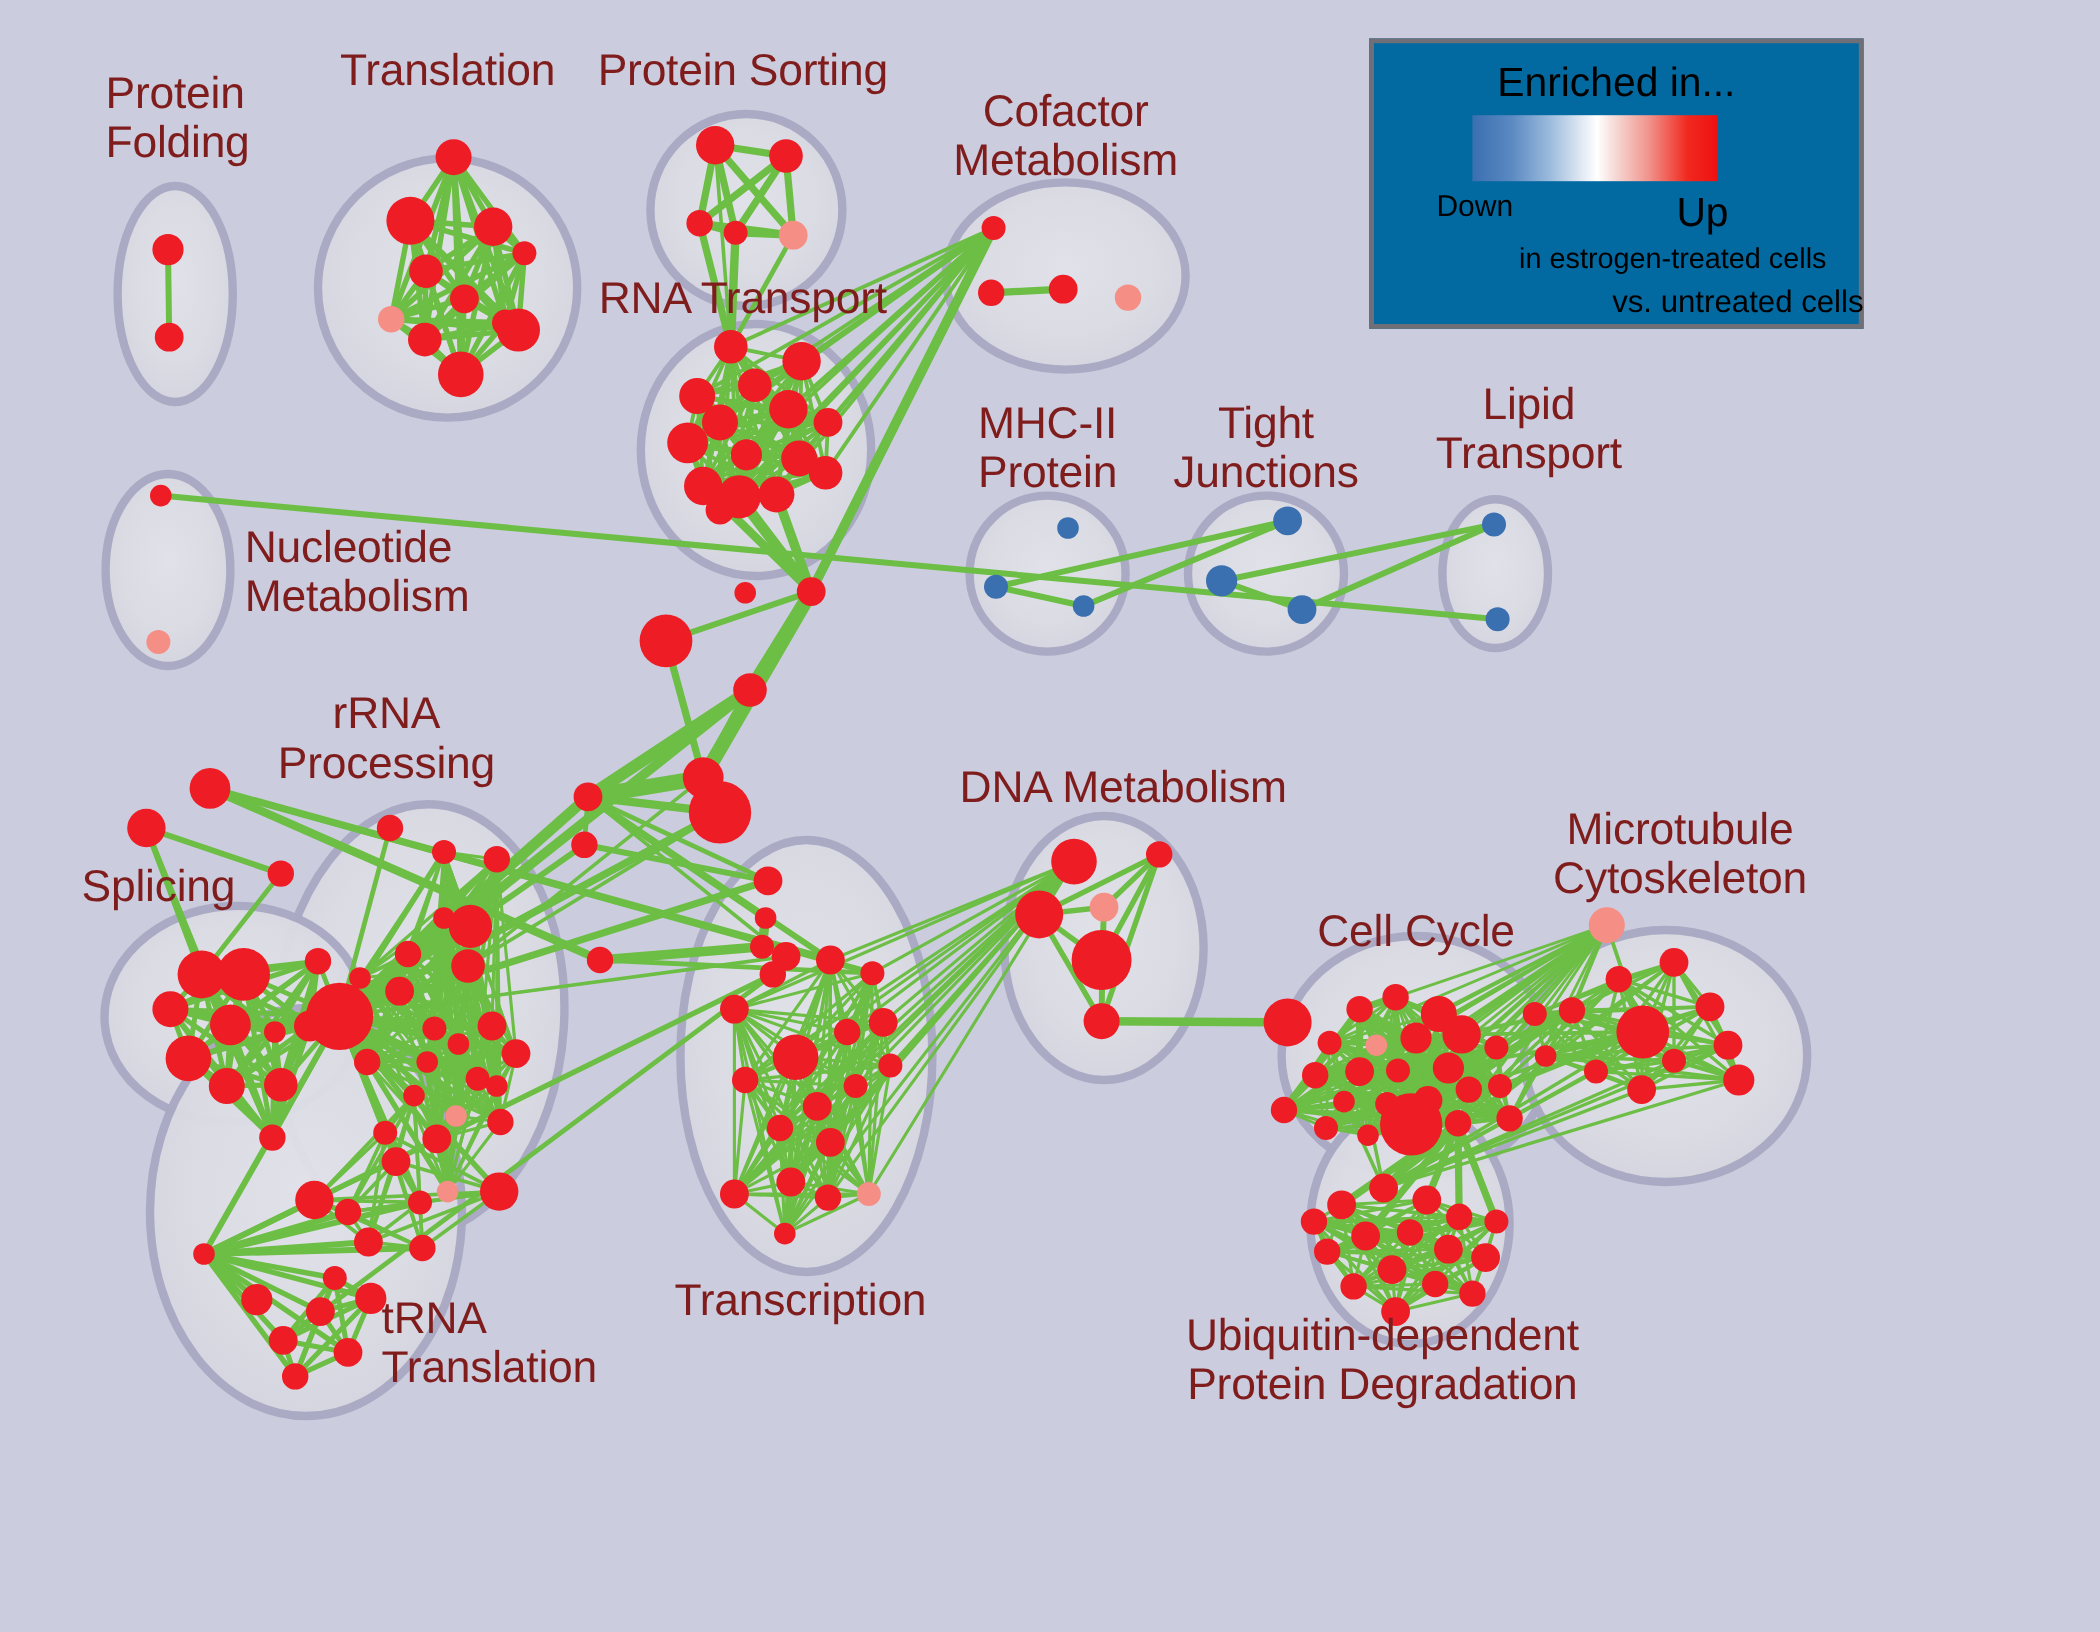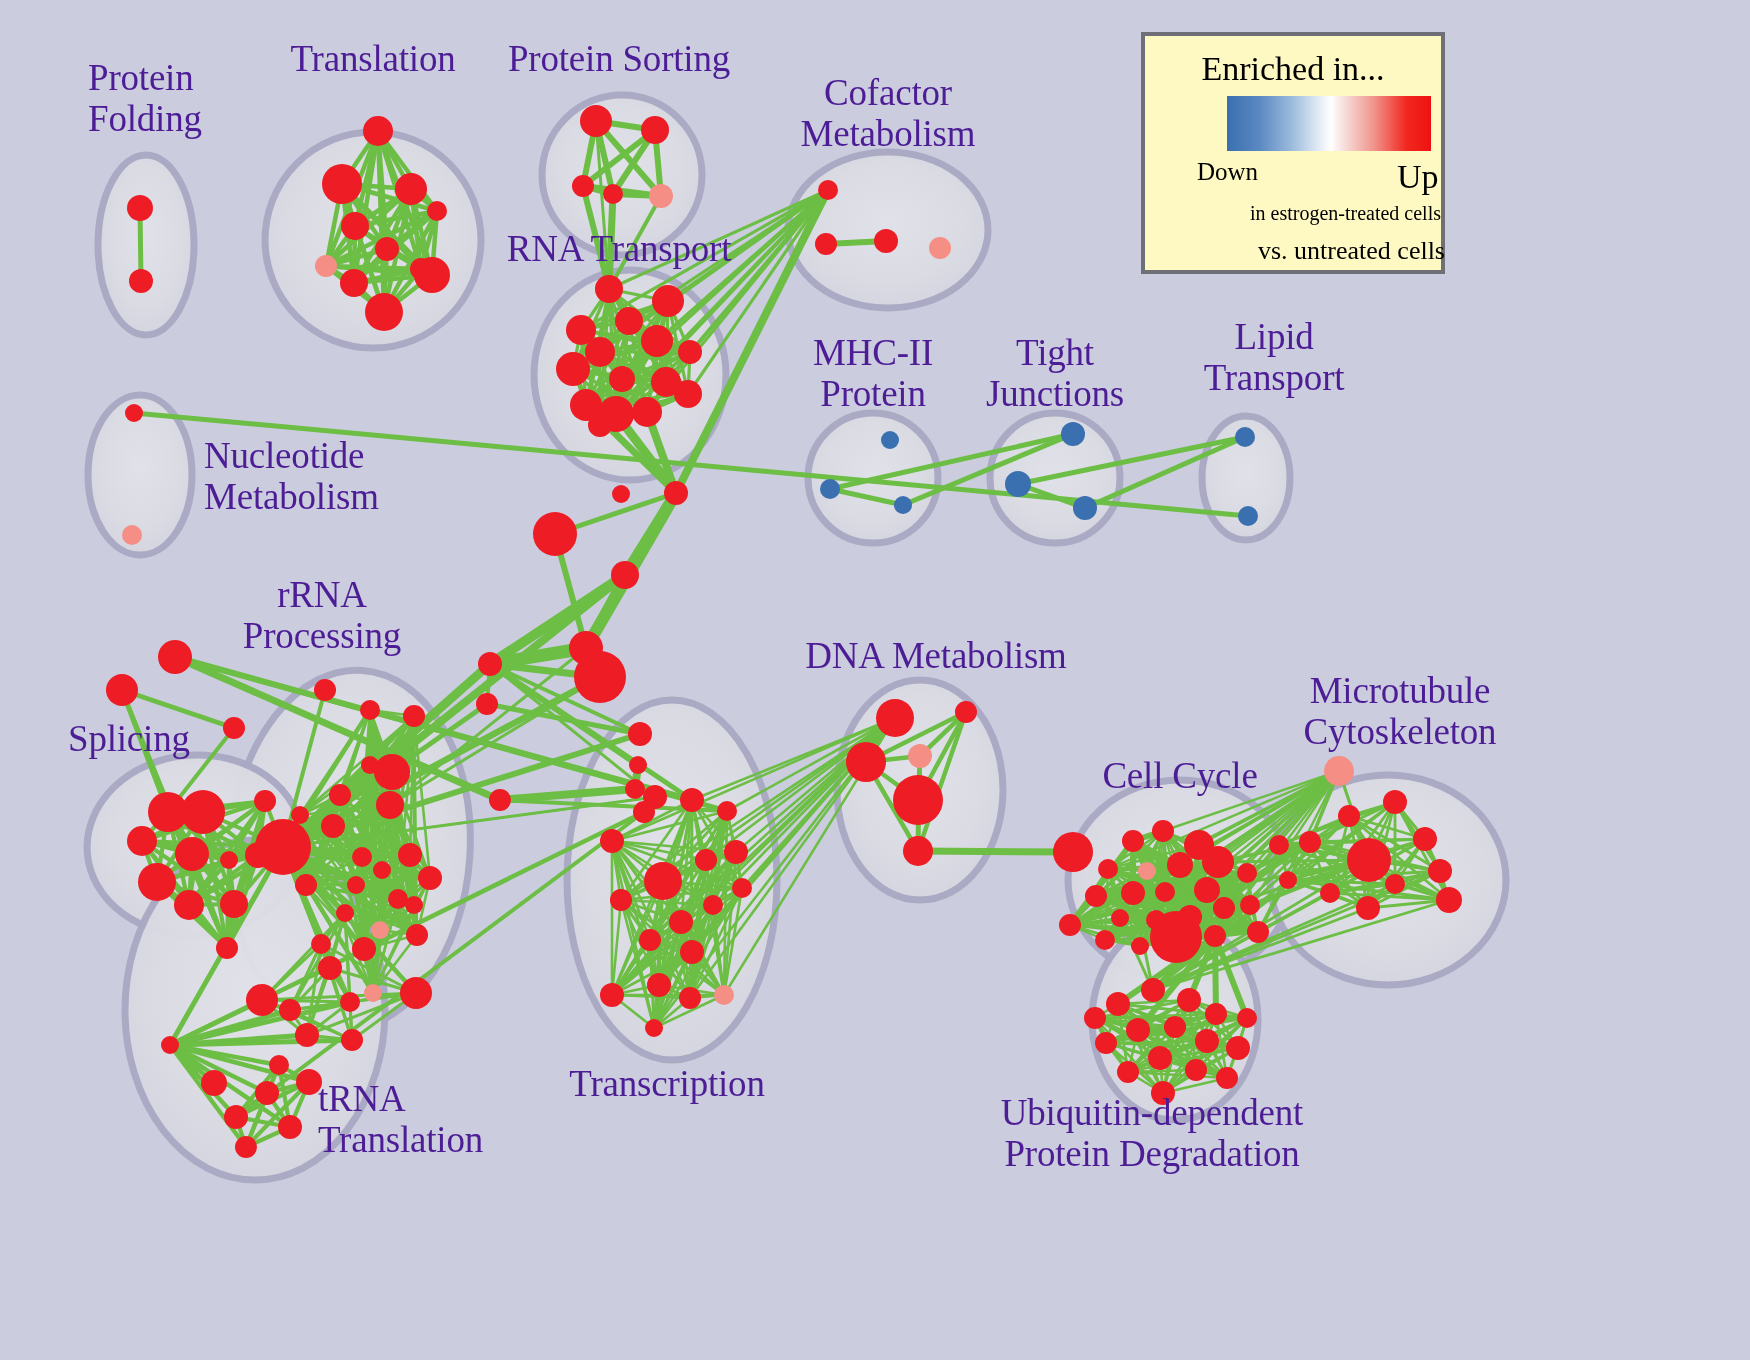--- a/index.html
+++ b/index.html
@@ -7,56 +7,55 @@
   body{font-family:"Liberation Sans", sans-serif;}
   #stage{
     position:relative;
     width:1750px;height:1360px;
     background:#ccccdf;
     overflow:hidden;
   }
   #net{position:absolute;left:0;top:0;width:1750px;height:1360px;}
   .lbl{
     position:absolute;
-    color:#4c1d95;
-    font-family:Liberation Serif, serif;
+    color:#7f1d1d;
+    font-family:Liberation Sans, sans-serif;
     font-size:37px;
     line-height:1.12;
     white-space:pre;
     letter-spacing:-0.2px;
     -webkit-font-smoothing:antialiased;
   }
   .lbl.c{text-align:center;transform:translateX(-50%);}
   .lbl.l{text-align:left;}
 
   
   #legend{
     position:absolute;
     left:1141px;top:32px;
-    width:304px;height:242px;
-    background:#fef9c3;
+    width:412px;height:242px;
+    background:#0369a1;
     border:4px solid #6f6f78;
     box-sizing:border-box;
-    font-family:Liberation Serif, serif;
   }
   #legend-title{
     position:absolute;left:0;top:14px;width:100%;
     text-align:center;font-size:34px;color:#000;
   }
   #legend-bar{
     position:absolute;left:82px;top:60px;
     width:204px;height:55px;
     background:linear-gradient(to right,
        #3a6fb0 0%, #5b89c2 16%, #9dbcdd 32%,
        #e8eef6 46%, #ffffff 51%, #f6e0dd 57%,
        #f0948c 72%, #f1281f 88%, #ee1111 100%);
   }
   #legend-down{position:absolute;left:52px;top:122px;font-size:25px;color:#000;}
   #legend-up{position:absolute;left:252px;top:122px;font-size:34px;color:#000;}
-  #legend-sub1{position:absolute;left:0;top:166px;width:100%;text-align:right;font-size:20px;color:#000;}
+  #legend-sub1{position:absolute;left:0;top:166px;width:100%;text-align:center;font-size:24px;color:#000;padding-left:47px;}
   #legend-sub2{position:absolute;left:4px;top:200px;width:100%;text-align:right;font-size:26px;color:#000;}
 </style>
 </head>
 <body>
 
 <div id="stage">
 
   <svg id="net" viewBox="0 0 1750 1360" preserveAspectRatio="none">
     <defs>
       <radialGradient id="hullGrad" cx="50%" cy="45%" r="62%">

